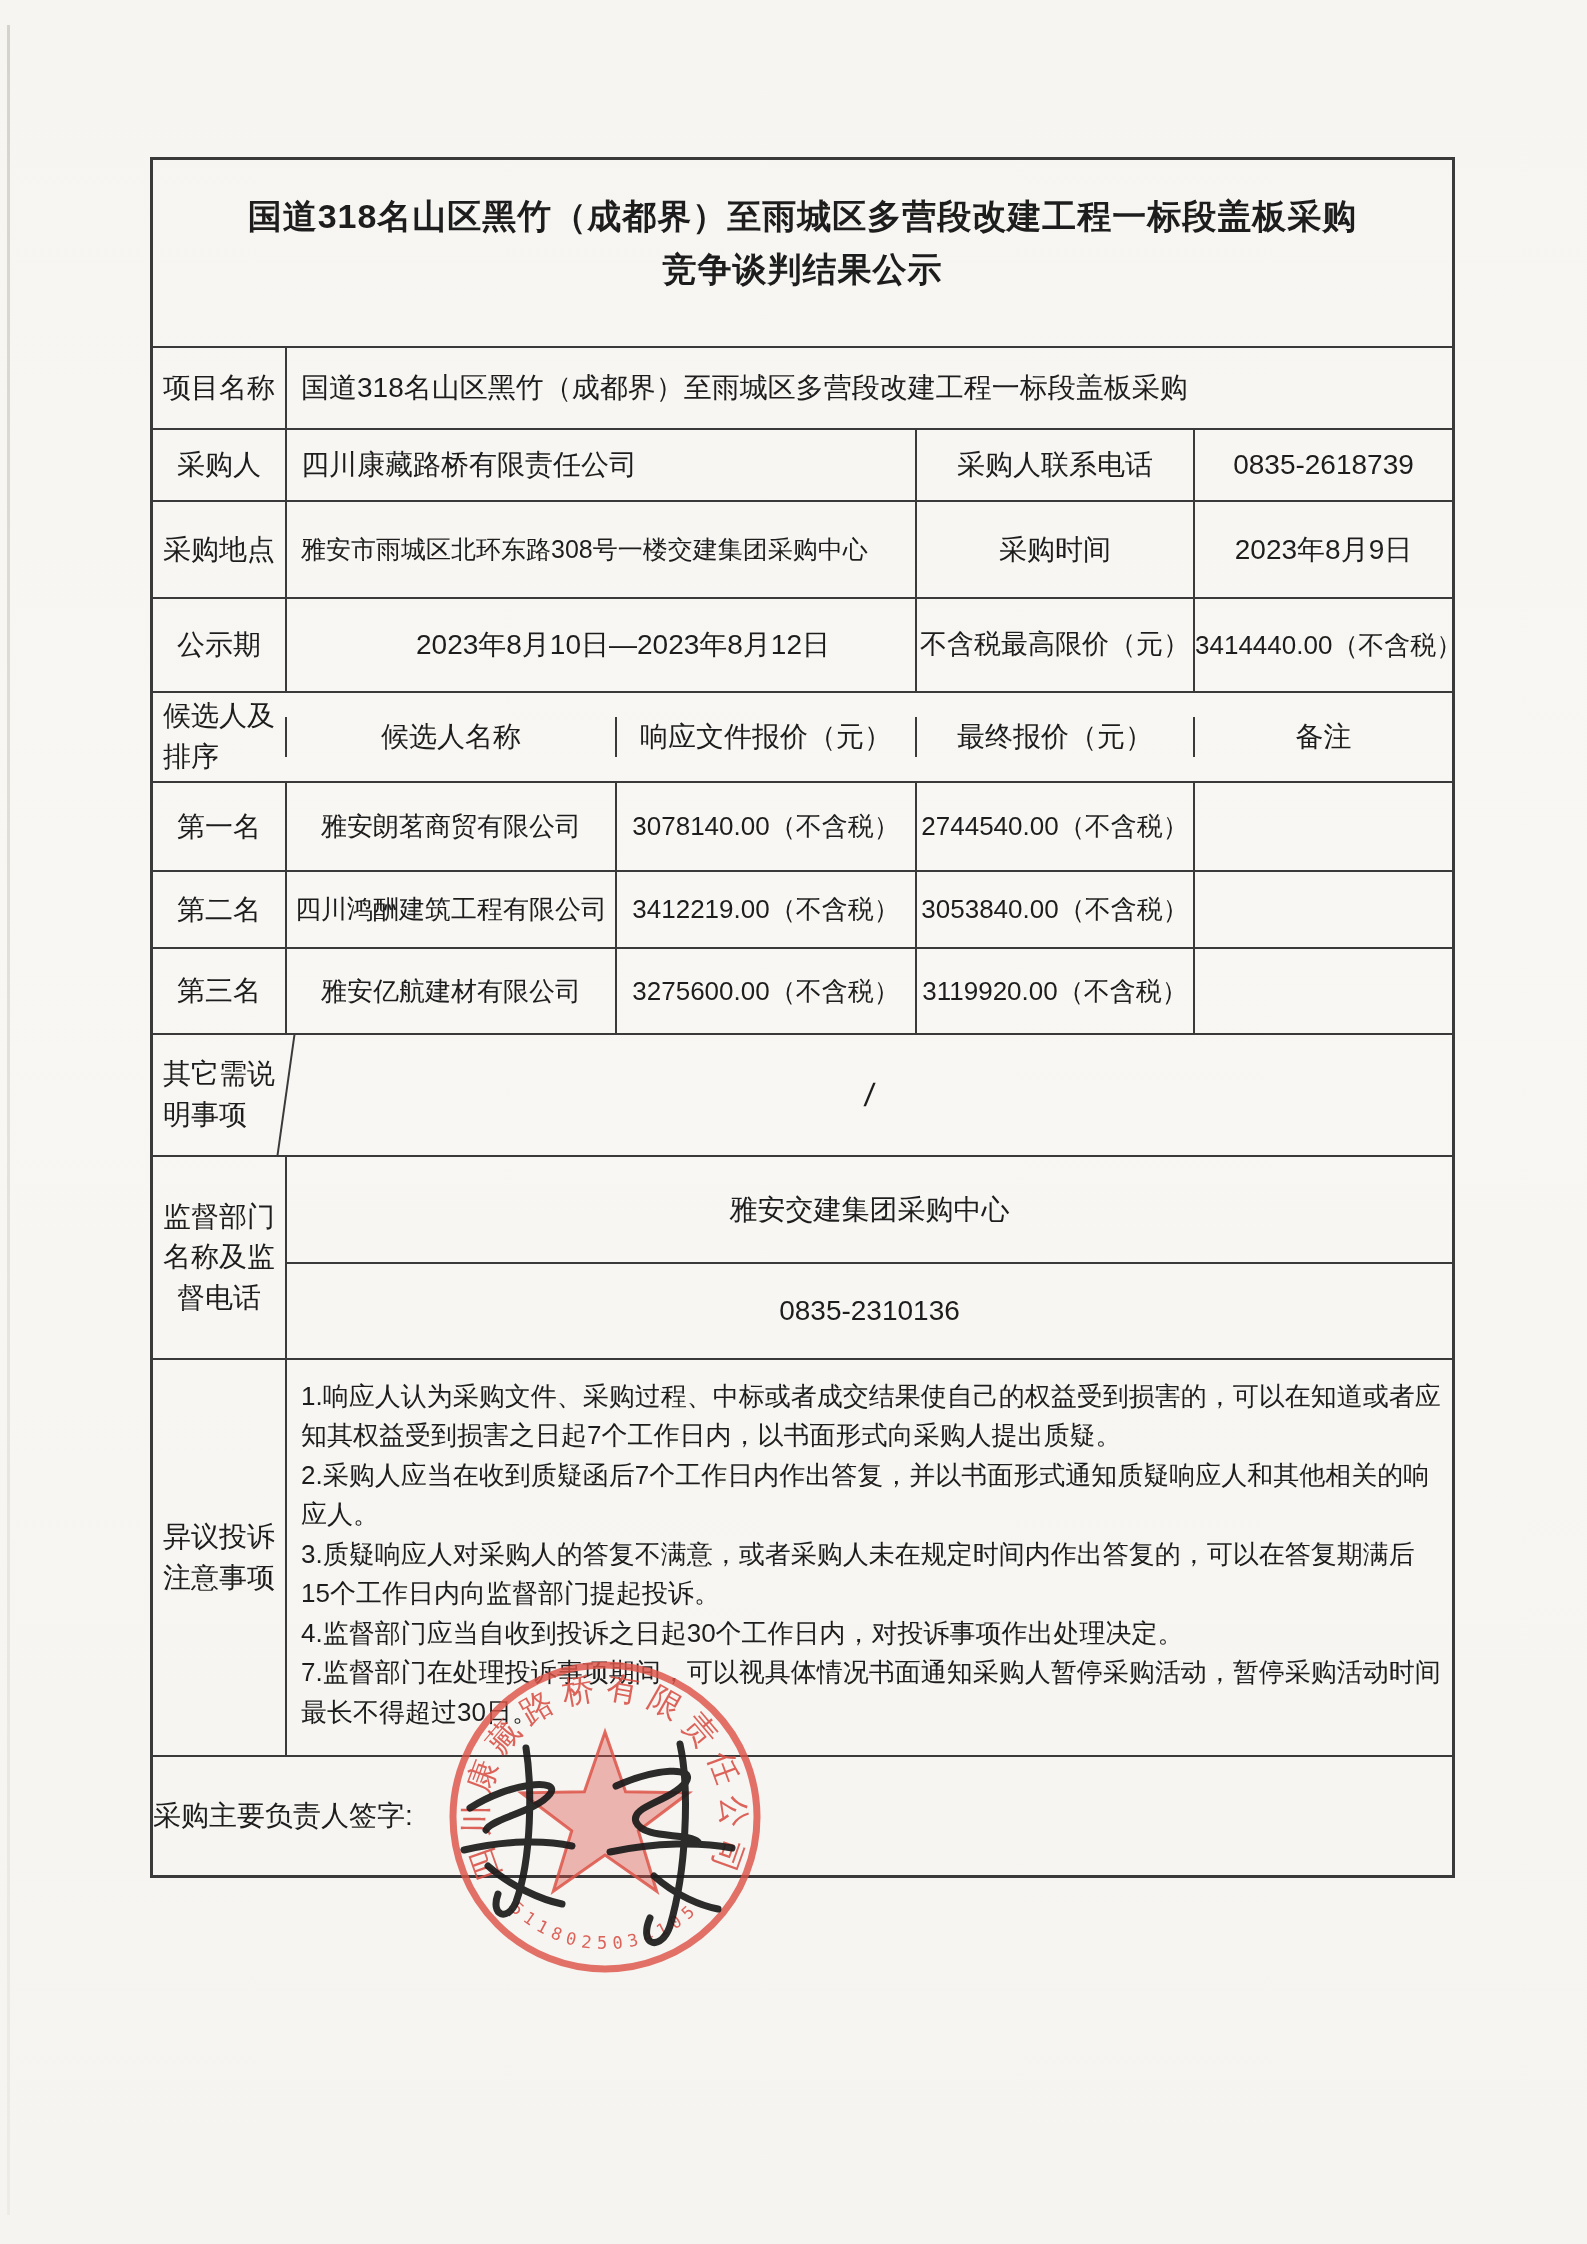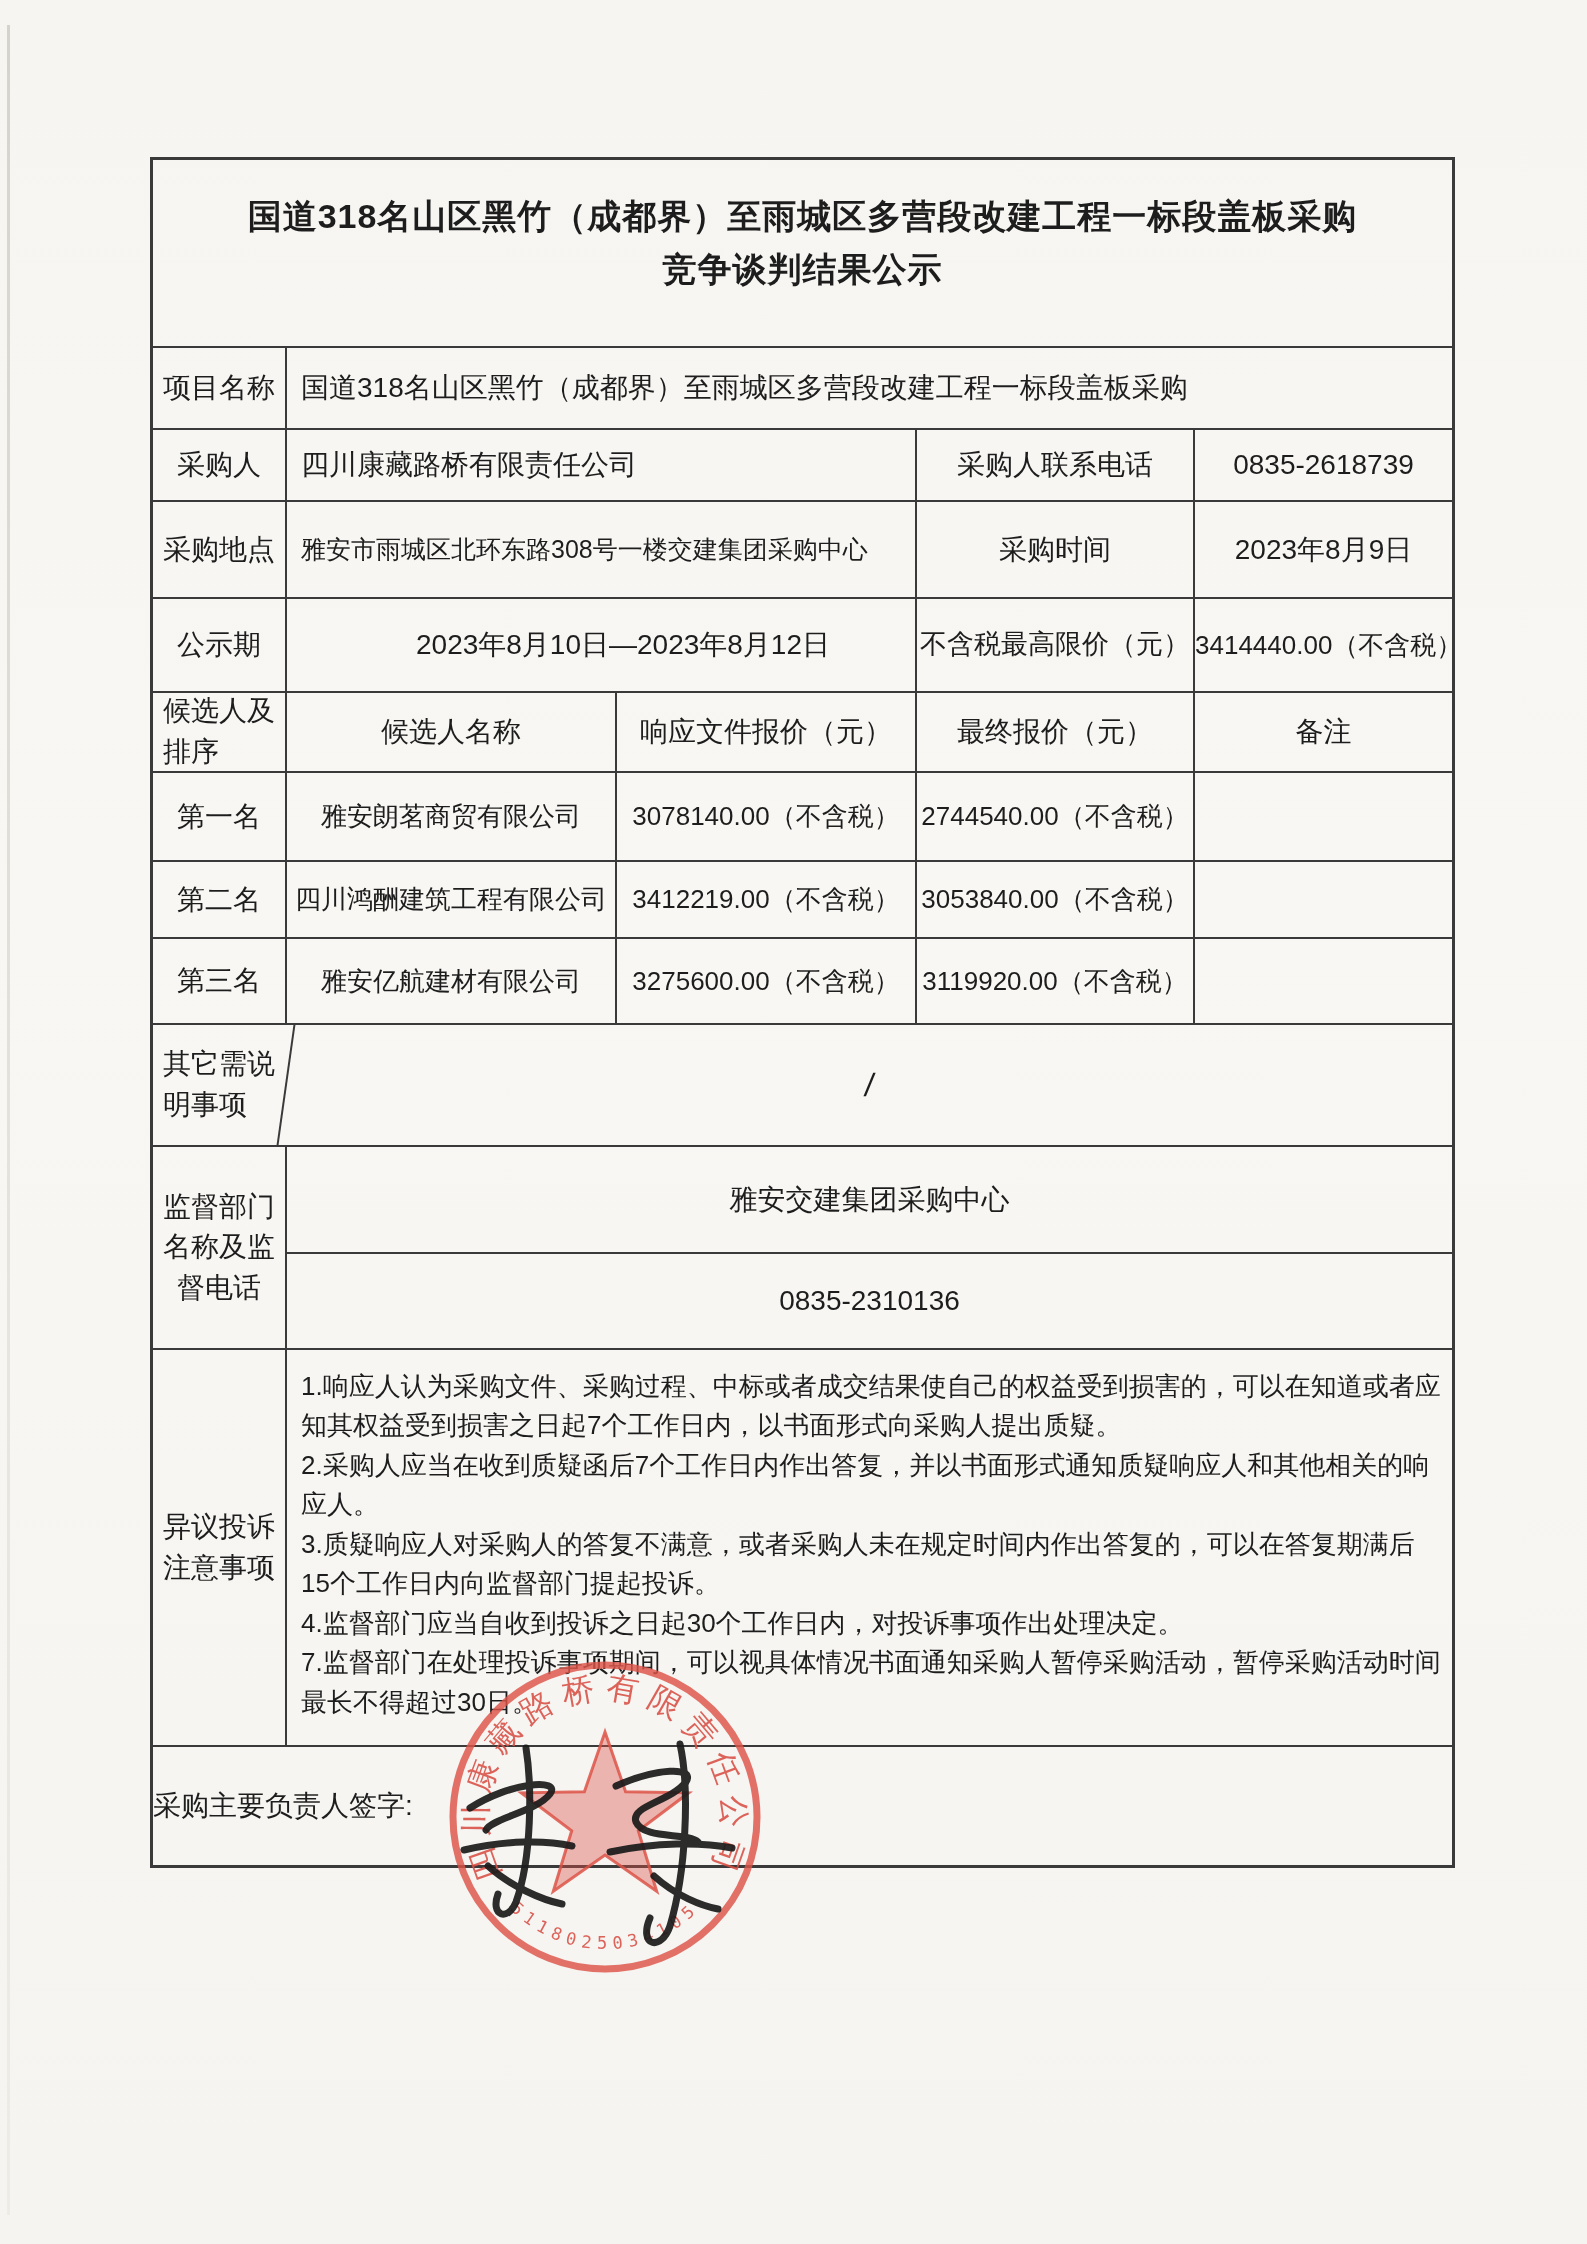--- a/index.html
+++ b/index.html
@@ -43,21 +43,21 @@
     width:4em; word-break:break-all; white-space:normal;
     line-height:1.45; text-align:left; font-size:28px;
   }
   .label-narrow.center { text-align:center; }
 
   
   .row-title { height:186px; align-items:flex-start; justify-content:center; }
   .title-block { padding-top:30px; text-align:center; width:100%; }
   .title-line { font-size:34px; font-weight:bold; line-height:1.55; letter-spacing:1px; }
   .h82 { height:82px; } .h72 { height:72px; } .h97 { height:97px; }
-  .h94 { height:94px; } .h80 { height:80px; } .h89 { height:89px; }
+  .h94 { height:94px; } .h80 { height:90px;align-items:center; } .h89 { height:89px; }
   .h77 { height:77px; } .h86 { height:86px; } .h122 { height:122px; }
   .h203 { height:203px; } .h397 { height:397px; } .h120 { height:120px; }
 
   .loc-value { font-size:25px; }
   .cand-name { font-size:26px; }
   .price { font-size:26px; }
   .slash { font-size:32px; transform:skewX(-8deg); }
 
   .sup-stack { display:flex; flex-direction:column; flex:1; }
   .sup-stack .sub { display:flex; align-items:center; justify-content:center; font-size:28px; }

